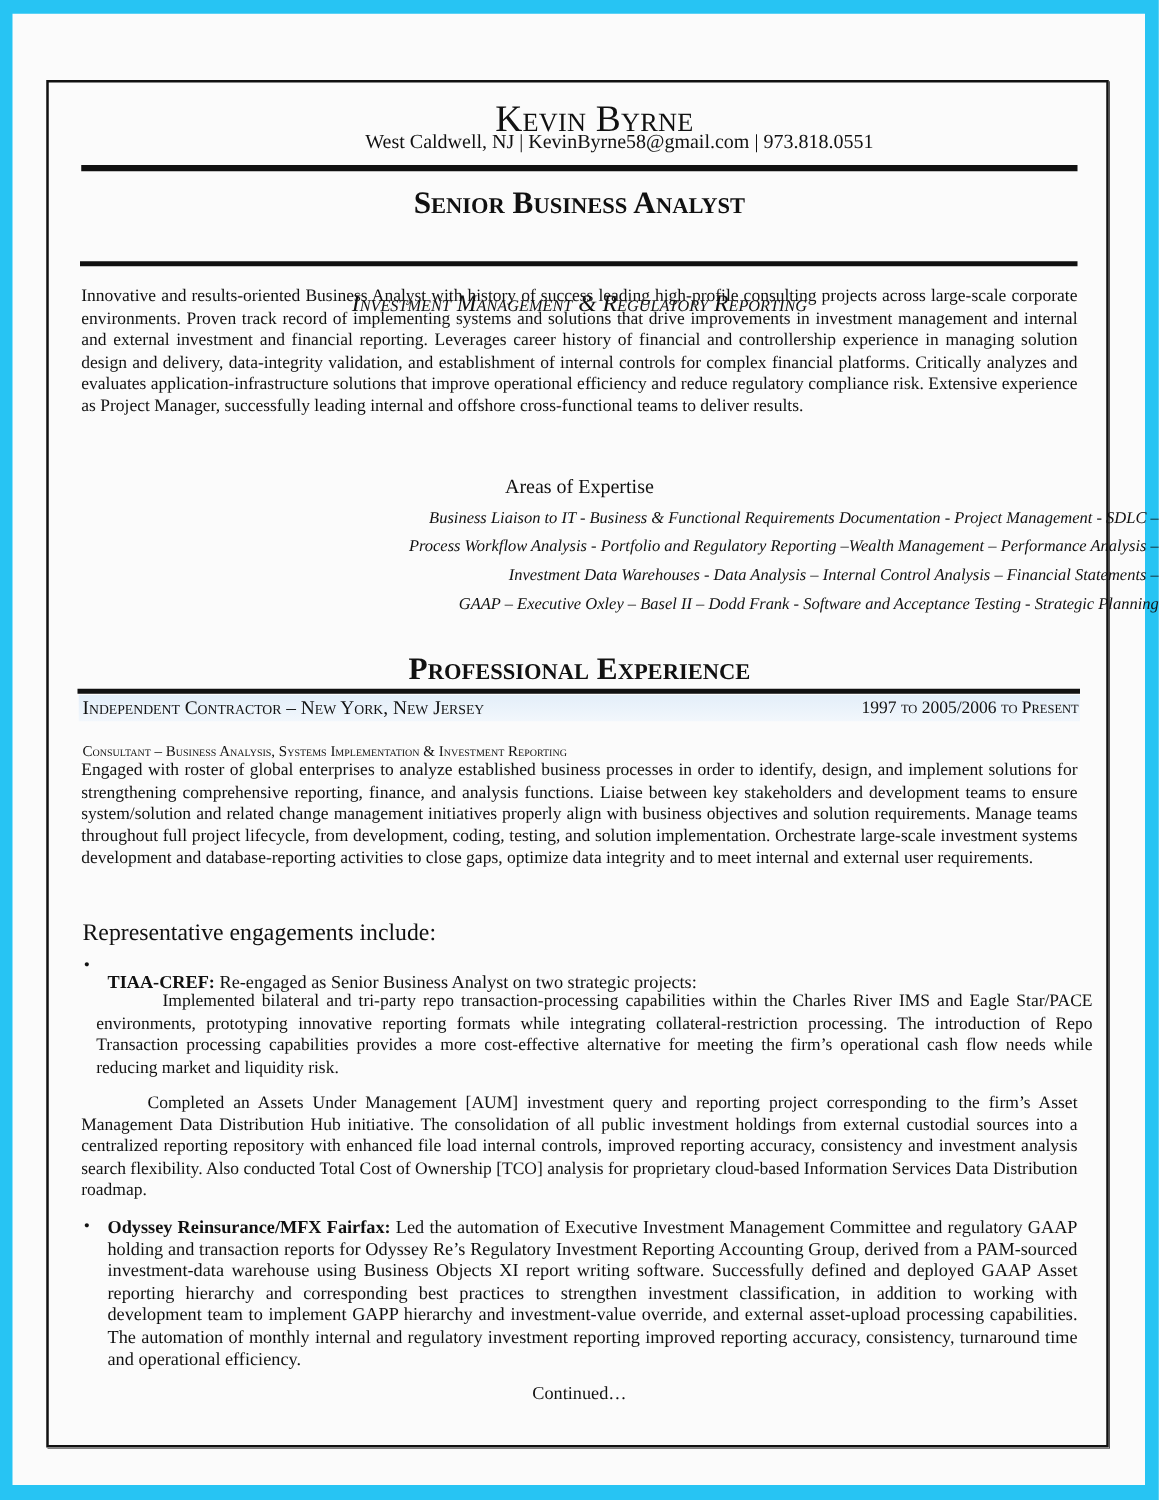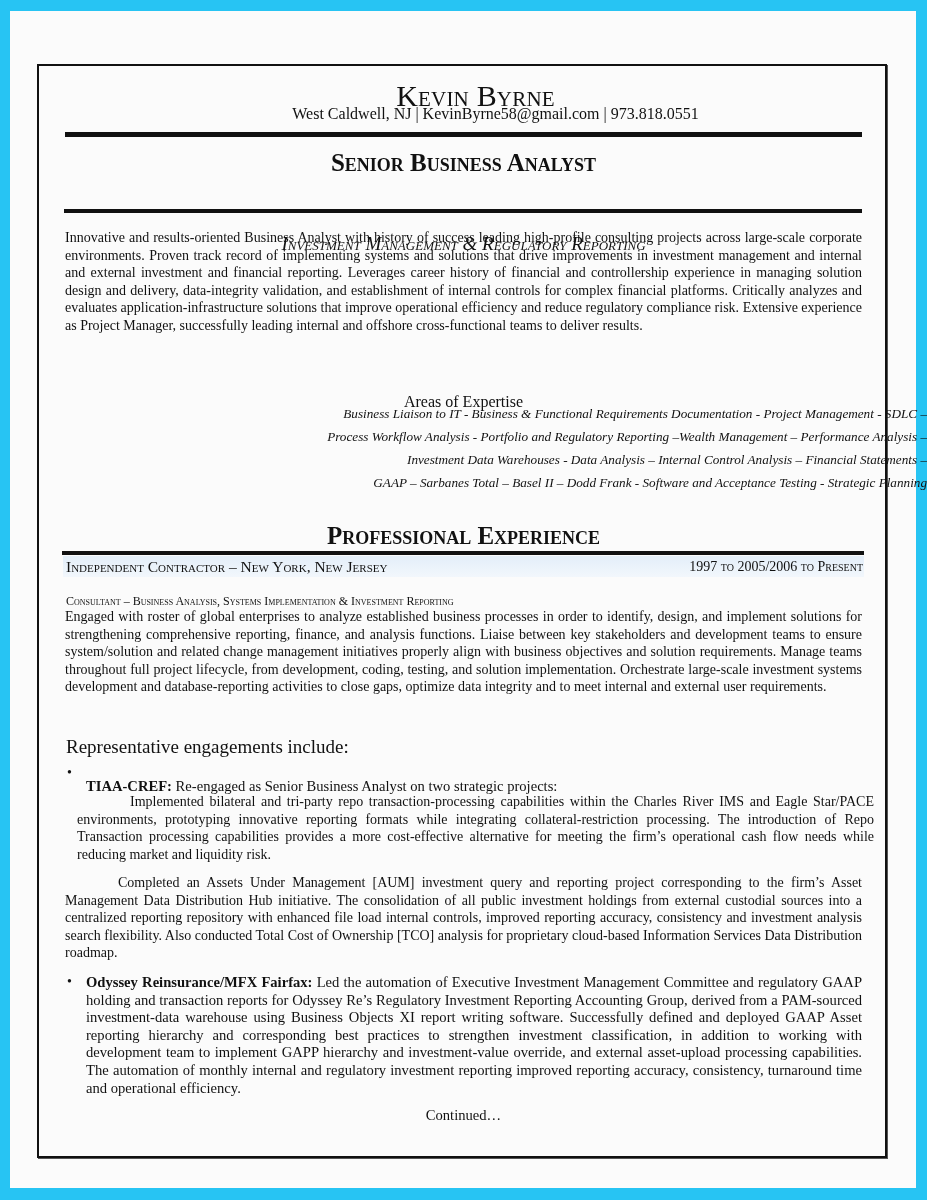--- a/index.html
+++ b/index.html
@@ -41,21 +41,21 @@
     .subtitle {
       left: 0; width: 927px; top: 184px; text-align: center;
       font-size: 19px; font-style: italic; font-variant: small-caps; line-height: 24px; margin-top: 48px;
     }
     .para {
       left: 65px; width: 797px; font-size: 14px; line-height: 17.6px;
       text-align: justify; text-align-last: left;
     }
     .summary { top: 229px; }
     .aoe-title {
-      left: 0; width: 927px; top: 392px; text-align: center; font-size: 16px; line-height: 20px;
+      left: 0; width: 927px; top: 380px; text-align: center; font-size: 16px; line-height: 20px;
     }
     .aoe-line {
       left: 0; width: 927px; text-align: right; font-style: italic; font-size: 13.2px; line-height: 16px;
     }
     .pe-title {
       left: 0; width: 927px; top: 521px; text-align: center;
       font-size: 25px; font-weight: bold; font-variant: small-caps; line-height: 30px; font-family: Liberation Serif, serif;
     }
     .rule.r3 { top: 551px; height: 4px; left: 62px; width: 802px; }
     .contractor-bar {
@@ -96,21 +96,21 @@
 <div class="abs title">Senior Business Analyst</div>
 <div class="abs subtitle">Investment Management &amp; Regulatory Reporting</div>
 <div class="abs rule r2"></div>
 
 <div class="abs para summary">Innovative and results-oriented Business Analyst with history of success leading high-profile consulting projects across large-scale corporate environments. Proven track record of implementing systems and solutions that drive improvements in investment management and internal and external investment and financial reporting. Leverages career history of financial and controllership experience in managing solution design and delivery, data-integrity validation, and establishment of internal controls for complex financial platforms. Critically analyzes and evaluates application-infrastructure solutions that improve operational efficiency and reduce regulatory compliance risk. Extensive experience as Project Manager, successfully leading internal and offshore cross-functional teams to deliver results.</div>
 
 <div class="abs aoe-title">Areas of Expertise</div>
 <div class="abs aoe-line" style="top:406px">Business Liaison to IT - Business &amp; Functional Requirements Documentation - Project Management - SDLC –</div>
 <div class="abs aoe-line" style="top:429px">Process Workflow Analysis - Portfolio and Regulatory Reporting –Wealth Management – Performance Analysis –</div>
 <div class="abs aoe-line" style="top:452px">Investment Data Warehouses - Data Analysis – Internal Control Analysis – Financial Statements –</div>
-<div class="abs aoe-line" style="top:475px">GAAP – Sarbanes Total – Basel II – Dodd Frank - Software and Acceptance Testing - Strategic Planning</div>
+<div class="abs aoe-line" style="top:475px">GAAP – Executive Oxley – Basel II – Dodd Frank - Software and Acceptance Testing - Strategic Planning</div>
 
 <div class="abs pe-title">Professional Experience</div>
 <div class="abs rule r3"></div>
 <div class="abs contractor-bar"></div>
 <div class="abs contractor">Independent Contractor – New York, New Jersey</div>
 <div class="abs dates">1997 to 2005/2006 to Present</div>
 
 <div class="abs role">Consultant – Business Analysis, Systems Implementation &amp; Investment Reporting</div>
 <div class="abs para role-desc">Engaged with roster of global enterprises to analyze established business processes in order to identify, design, and implement solutions for strengthening comprehensive reporting, finance, and analysis functions. Liaise between key stakeholders and development teams to ensure system/solution and related change management initiatives properly align with business objectives and solution requirements. Manage teams throughout full project lifecycle, from development, coding, testing, and solution implementation. Orchestrate large-scale investment systems development and database-reporting activities to close gaps, optimize data integrity and to meet internal and external user requirements.</div>
 

